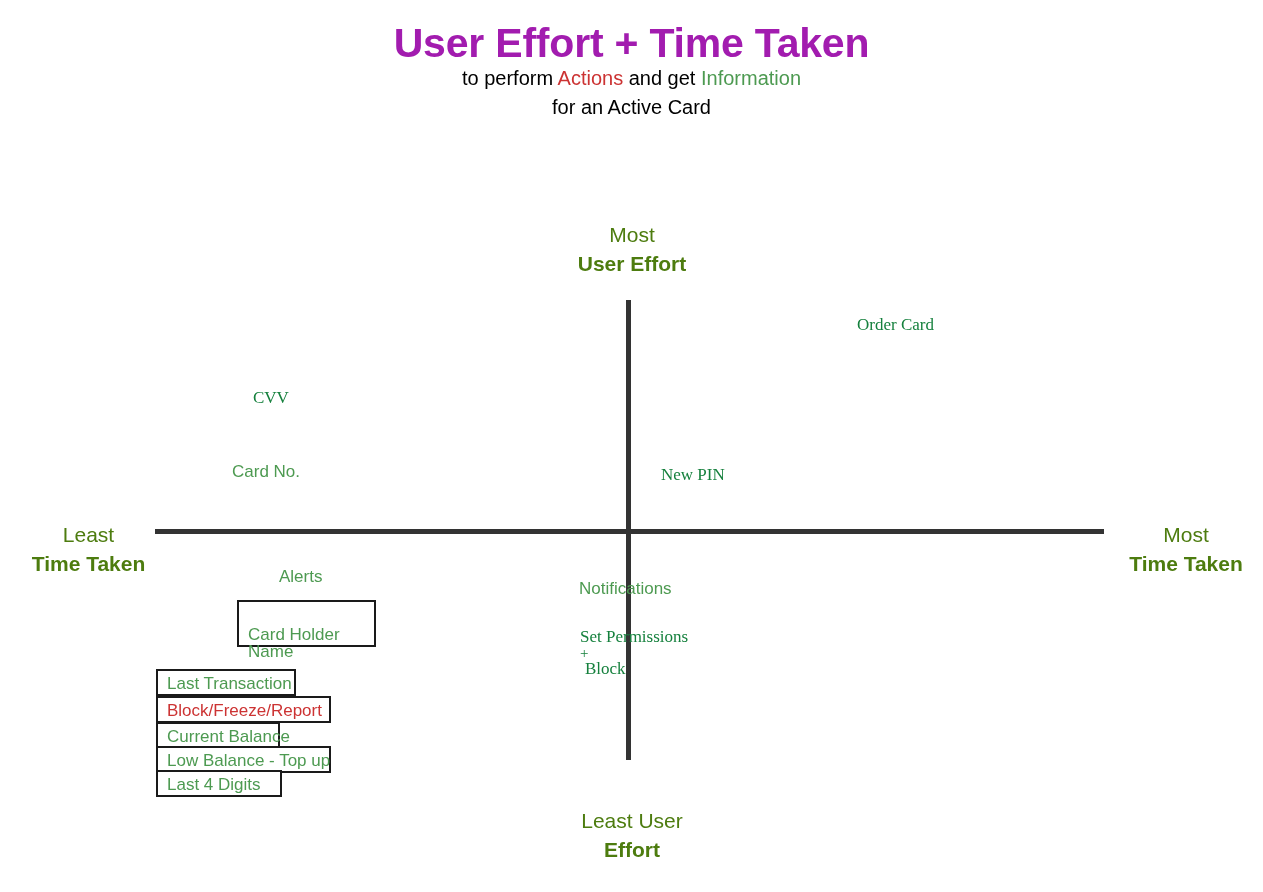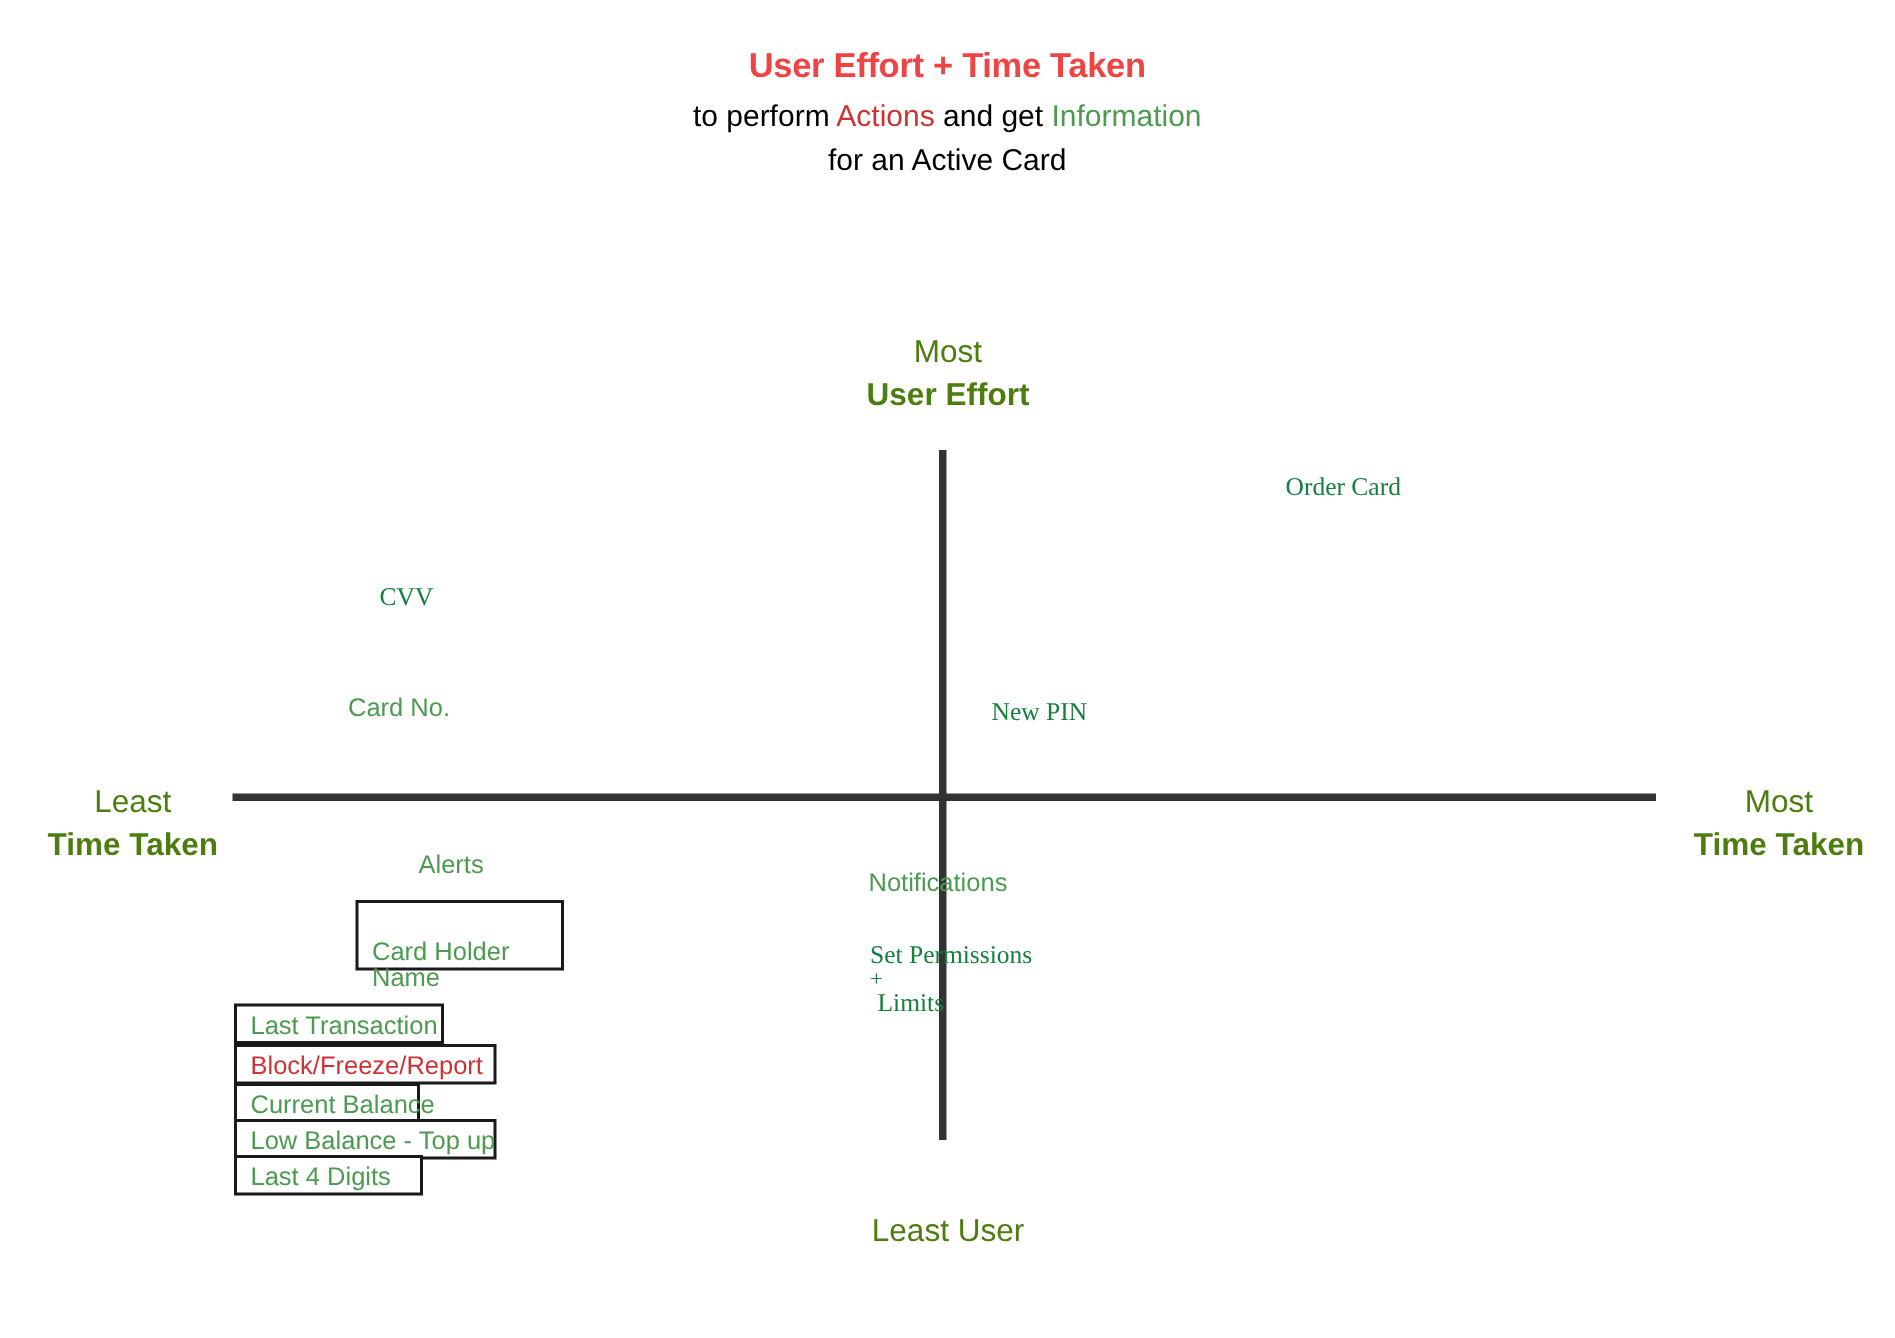--- a/index.html
+++ b/index.html
@@ -21,25 +21,25 @@
 
   
   .title-block {
     position: absolute;
     left: 0;
     top: 22px;
     width: 1263px;
     text-align: center;
   }
   .title-main {
-    font-size: 23px;
+    font-size: 41px;
     font-weight: bold;
     letter-spacing: -0.2px;
     line-height: 42px;
-    color: #ef4444;
+    color: #a21caf;
   }
   .title-sub {
     font-size: 20px;
     font-weight: normal;
     line-height: 29px;
     color: #000;
   }
   .title-sub .accent-red { color: #cc3333; }
   .title-sub .accent-green { color: #4d9a51; }
 
@@ -122,41 +122,42 @@
 
   <div class="axis-h"></div>
   <div class="axis-v"></div>
 
   <div class="axis-cap" id="cap-top">
     <span class="lite">Most</span>
     <span class="bold">User Effort</span>
   </div>
   <div class="axis-cap" id="cap-bottom">
     <span class="lite">Least User</span>
+    <span class="bold">Effort</span>
   </div>
   <div class="axis-cap" id="cap-left">
     <span class="lite">Least</span>
     <span class="bold">Time Taken</span>
   </div>
   <div class="axis-cap" id="cap-right">
     <span class="lite">Most</span>
     <span class="bold">Time Taken</span>
   </div>
 
   <div id="points-layer">
       <div class="item red" style="left: 857px; top: 314px;">Order Card</div>
       <div class="item red" style="left: 253px; top: 387px;">CVV</div>
       <div class="item green" style="left: 232px; top: 461px;">Card No.</div>
       <div class="item red" style="left: 661px; top: 464px;">New PIN</div>
       <div class="item green" style="left: 279px; top: 566px;">Alerts</div>
       <div class="item green" style="left: 579px; top: 578px;">Notifications</div>
       <div class="item red multiline" style="left: 580px; top: 629px;">
         <span class="ln1">Set Permissions</span>
         <span class="ln2">+</span>
-        <span class="ln3">Limits</span>
+        <span class="ln3">Block</span>
       </div>
       <div class="boxed green two-line" style="left: 237px; top: 600px; width: 139px; height: 47px;">
         <span style="display: block;">Card Holder</span>
         <span style="display: block;">Name</span>
       </div>
       <div class="boxed green" style="left: 156px; top: 669px; width: 140px; height: 27px;">Last Transaction</div>
       <div class="boxed red" style="left: 156px; top: 696px; width: 175px; height: 27px;">Block/Freeze/Report</div>
       <div class="boxed green" style="left: 156px; top: 722px; width: 124px; height: 26px;">Current Balance</div>
       <div class="boxed green" style="left: 156px; top: 746px; width: 175px; height: 27px;">Low Balance - Top up</div>
       <div class="boxed green" style="left: 156px; top: 770px; width: 126px; height: 27px;">Last 4 Digits</div>

